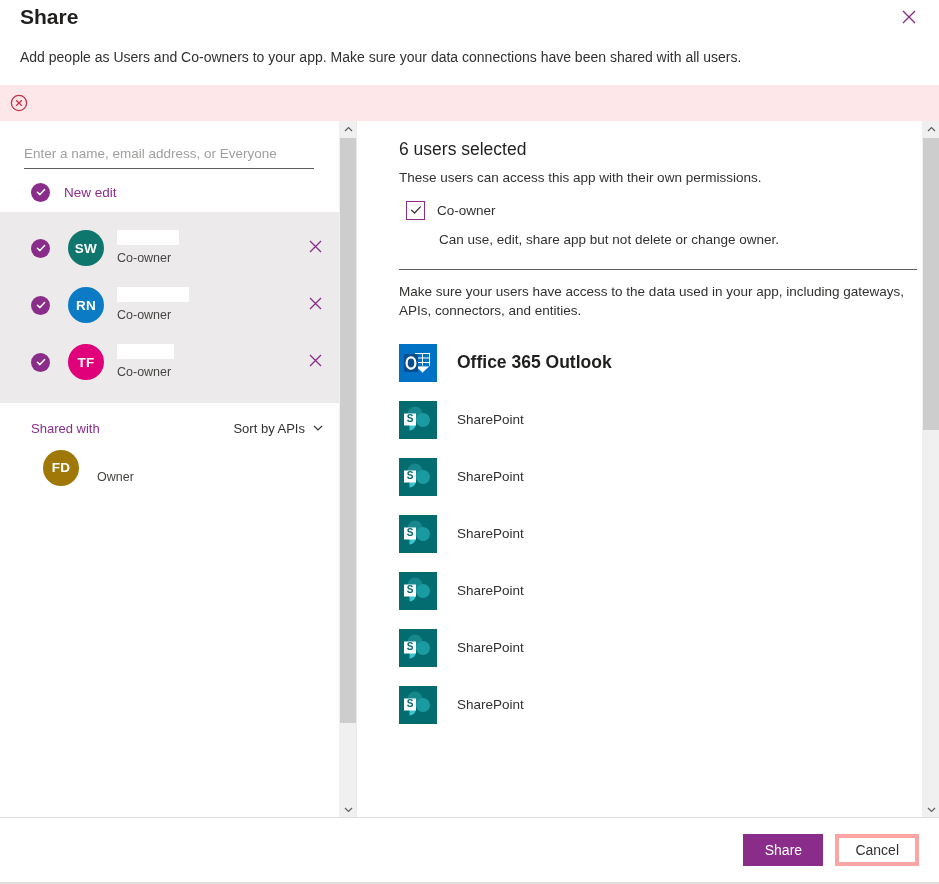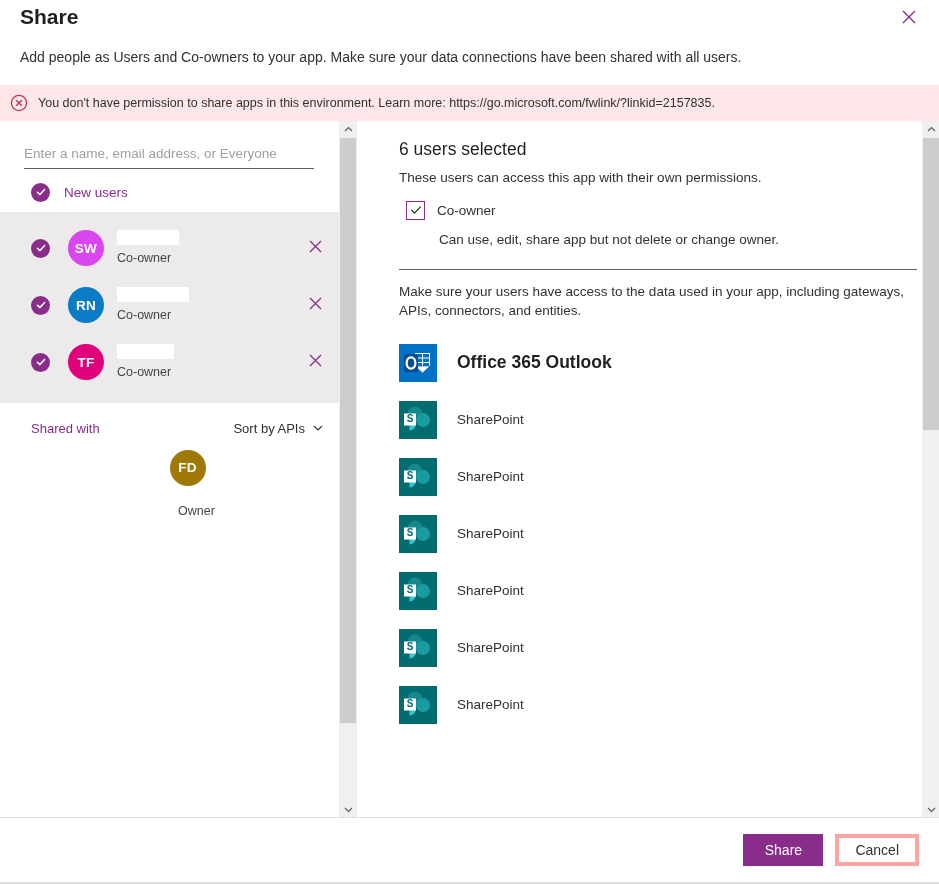--- a/index.html
+++ b/index.html
@@ -109,21 +109,21 @@
     padding: 16px 7px 0 7px;
   }
   .shared-title { font-size: 13px; color: #8a2d8a; }
   .sort-btn {
     background: transparent; border: none; cursor: pointer;
     font-family: inherit; font-size: 13px; color: #323130;
     display: flex; align-items: center; gap: 8px; padding: 2px 2px;
   }
   .sort-btn svg { width: 10px; height: 10px; }
 
-  .owner-row { display: flex; align-items: center; padding: 12px 0 0 19px; flex-direction: column; }
+  .owner-row { display: flex; align-items: center; padding: 12px 0 0 19px; }
   .owner-row .avatar { margin-left: 0; }
   .owner-label { font-size: 12.5px; color: #484644; margin-left: 18px; padding-top: 18px; }
 
   .left-footer {
     flex: 0 0 auto; border-top: 1px solid #e1dfdd;
     padding: 15px 24px 18px 24px; display: flex; align-items: center;
   }
   .sq-check {
     width: 19px; height: 19px; border: 1px solid #323130;
     background: #ffffff; flex: 0 0 auto; margin-left: 7px;
@@ -207,50 +207,49 @@
     </button>
   </div>
 
   <div class="error-bar">
     <span class="error-icon">
       <svg viewBox="0 0 18 18">
         <circle cx="9" cy="9" r="7.6" fill="none" stroke="#c4314b" stroke-width="1.3"></circle>
         <path d="M6.2 6.2 L11.8 11.8 M11.8 6.2 L6.2 11.8" stroke="#c4314b" stroke-width="1.3" fill="none"></path>
       </svg>
     </span>
-    <span class="error-text">You don't have permission to share apps in this environment. Learn more: https://go.microsoft.com/fwlink/?linkid=2157835.</span>
   </div>
 
   <div class="body">
 
     <div class="left-pane">
       <div class="left-scroll-area">
 
         <div class="search-wrap">
           <input class="search-input" type="text" placeholder="Enter a name, email address, or Everyone" style="">
         </div>
 
         <div class="group-header">
           <span class="check-circle">
             <svg viewBox="0 0 10 10">
                 <path d="M1.4 5.2 L3.9 7.6 L8.6 2.6" stroke="#ffffff" stroke-width="1.5" fill="none" stroke-linecap="round" stroke-linejoin="round"></path>
               </svg>
           </span>
-          <span class="group-label">New users</span>
+          <span class="group-label">New edit</span>
         </div>
 
         <div class="selected-block">
 
           <div class="user-row">
             <span class="check-circle">
               <svg viewBox="0 0 10 10">
                   <path d="M1.4 5.2 L3.9 7.6 L8.6 2.6" stroke="#ffffff" stroke-width="1.5" fill="none" stroke-linecap="round" stroke-linejoin="round"></path>
                 </svg>
             </span>
-            <span class="avatar" style="background:#d946ef">SW</span>
+            <span class="avatar" style="background:#0f766e">SW</span>
             <span class="user-meta">
               <span class="redact-box" style="display:block;width:62px"></span>
               <span class="role-label">Co-owner</span>
             </span>
             <button class="remove-x">
               <span>
                 <svg viewBox="0 0 13 13">
                     <path d="M1 1 L12 12 M12 1 L1 12" stroke="#8a2d8a" stroke-width="1.3" fill="none"></path>
                   </svg>
               </span>

